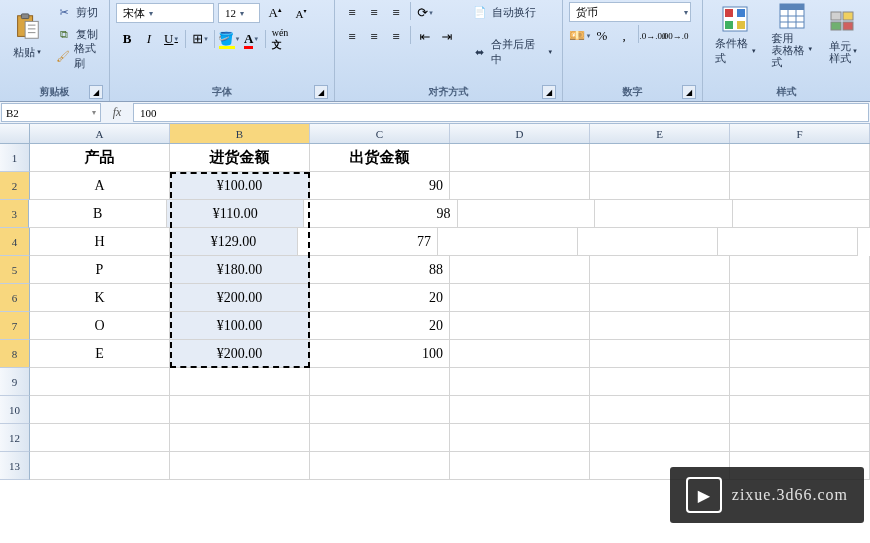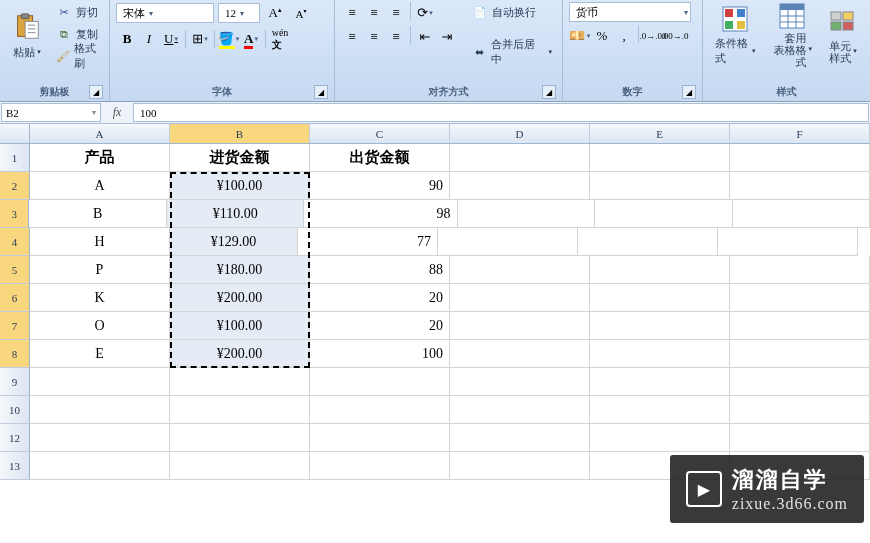--- a/index.html
+++ b/index.html
@@ -274,21 +274,21 @@
         <span class="icn">
             <svg width="28" height="28" viewBox="0 0 28 28">
               <rect x="2" y="2" width="24" height="24" fill="#fff" stroke="#5a84b8"></rect>
               <rect x="2" y="2" width="24" height="6" fill="#5a84b8"></rect>
               <line x1="2" y1="14" x2="26" y2="14" stroke="#5a84b8"></line>
               <line x1="2" y1="20" x2="26" y2="20" stroke="#5a84b8"></line>
               <line x1="10" y1="8" x2="10" y2="26" stroke="#5a84b8"></line>
               <line x1="18" y1="8" x2="18" y2="26" stroke="#5a84b8"></line>
             </svg>
           </span>
-        <span class="lbl" style="white-space:pre-line;text-align:right;line-height:1.1"><span>套用
+        <span class="lbl" style="white-space:pre-line;text-align:left;line-height:1.1"><span>套用
 表格格式</span><span style="font-size:7px">▾</span></span>
       </div>
       <div class="big-btn">
         <span class="icn">
             <svg width="28" height="28" viewBox="0 0 28 28">
               <rect x="2" y="4" width="10" height="8" fill="#d0d0d0" stroke="#888"></rect>
               <rect x="14" y="4" width="10" height="8" fill="#f0d060" stroke="#888"></rect>
               <rect x="2" y="14" width="10" height="8" fill="#70b070" stroke="#888"></rect>
               <rect x="14" y="14" width="10" height="8" fill="#d06060" stroke="#888"></rect>
             </svg>
@@ -441,16 +441,15 @@
       <div class="cell" style="width:140px"></div>
       <div class="cell" style="width:140px"></div>
     </div>
 
   <div class="marching-ants" style="left:170px; top:28px; width:140px; height:196px;"></div>
 </div>
 
 <div class="watermark">
   <div class="play">▶</div>
   <div class="txt">
-    <div class="t1">溜溜自学</div>
     <div class="t2">zixue.3d66.com</div>
   </div>
 </div>
 
 </body></html>

